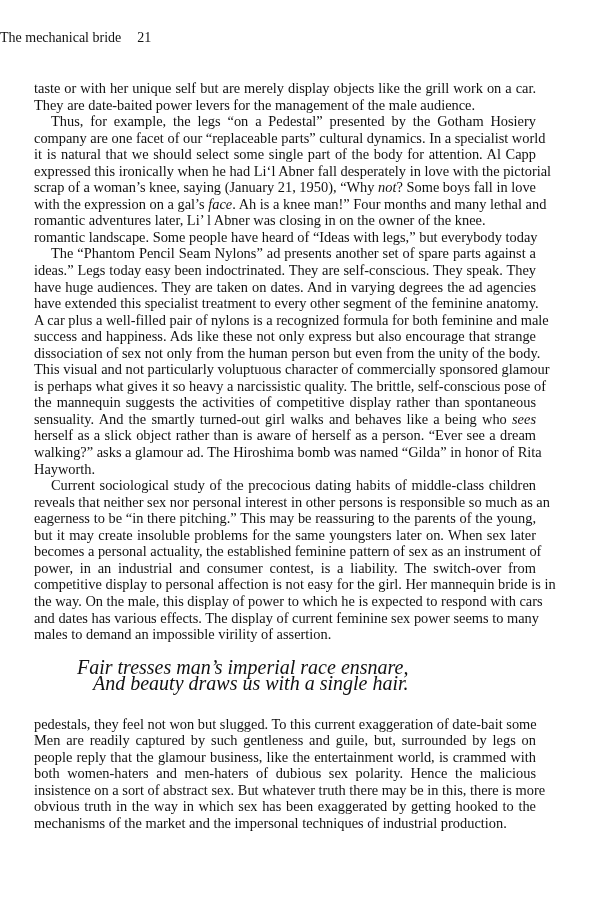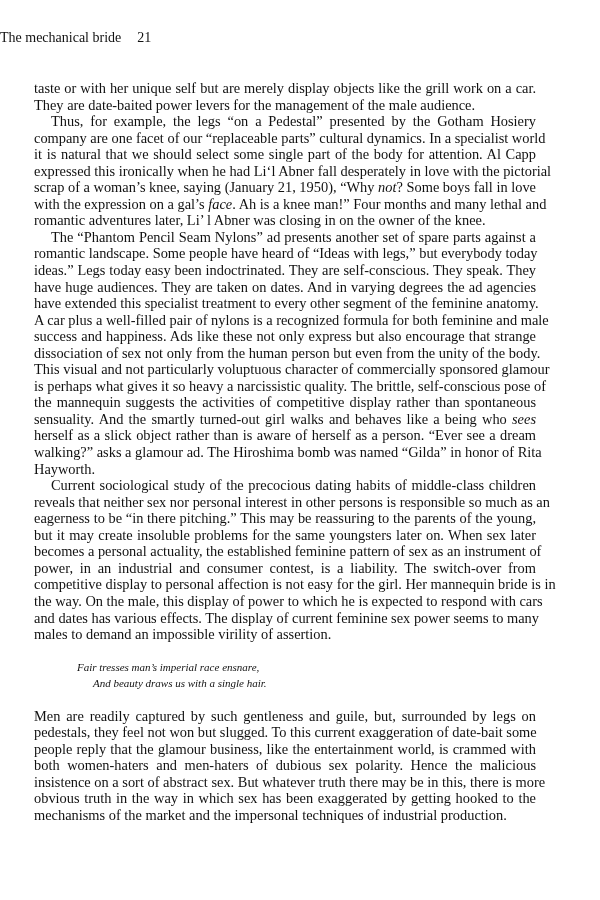--- a/index.html
+++ b/index.html
@@ -6,21 +6,21 @@
   body { width: 600px; height: 900px; position: relative; overflow: hidden;
          font-family: "Liberation Serif", "DejaVu Serif", serif; color: #111; }
   .header { position: absolute; top: 30px; left: 0; width: 600px; text-align: left;
             font-size: 14px; line-height: 16px; }
   .header .num { margin-left: 16px; }
   .body { position: absolute; left: 34px; width: 502px; top: 80px; }
   .line { font-size: 14.4px; line-height: 16.55px; height: 16.55px; white-space: nowrap;
           text-align: justify; text-align-last: justify; overflow: visible; }
   .line.last { text-align-last: left; }
   .line.indent { text-indent: 17px; }
-  .verse { margin-top: 16px; margin-bottom: 16px; font-style: italic; font-size: 11px; line-height: 16.55px; }
+  .verse { margin-top: 16px; margin-bottom: 24px; font-style: italic; font-size: 20px; line-height: 16.55px; }
   .verse .v1 { padding-left: 43px; }
   .verse .v2 { padding-left: 59px; }
   i { font-style: italic; }
 </style>
 </head>
 <body>
 
 <div class="header">
   <span>The mechanical bride</span><span class="num">21</span>
 </div>
@@ -34,22 +34,22 @@
       <div>
         <div class="line indent">Thus, for example, the legs “on a Pedestal” presented by the Gotham Hosiery</div>
         <div class="line">company are one facet of our “replaceable parts” cultural dynamics. In a specialist world</div>
         <div class="line">it is natural that we should select some single part of the body for attention. Al Capp</div>
         <div class="line">expressed this ironically when he had Li‘l Abner fall desperately in love with the pictorial</div>
         <div class="line">scrap of a woman’s knee, saying (January 21, 1950), “Why <i>not</i>? Some boys fall in love</div>
         <div class="line">with the expression on a gal’s <i>face</i>. Ah is a knee man!” Four months and many lethal and</div>
         <div class="line last">romantic adventures later, Li’ l Abner was closing in on the owner of the knee.</div>
       </div>
       <div>
+        <div class="line">romantic landscape. Some people have heard of “Ideas with legs,” but everybody today</div>
         <div class="line indent">The “Phantom Pencil Seam Nylons” ad presents another set of spare parts against a</div>
-        <div class="line">romantic landscape. Some people have heard of “Ideas with legs,” but everybody today</div>
         <div class="line">ideas.” Legs today easy been indoctrinated. They are self-conscious. They speak. They</div>
         <div class="line">have huge audiences. They are taken on dates. And in varying degrees the ad agencies</div>
         <div class="line">have extended this specialist treatment to every other segment of the feminine anatomy.</div>
         <div class="line">A car plus a well-filled pair of nylons is a recognized formula for both feminine and male</div>
         <div class="line">success and happiness. Ads like these not only express but also encourage that strange</div>
         <div class="line">dissociation of sex not only from the human person but even from the unity of the body.</div>
         <div class="line">This visual and not particularly voluptuous character of commercially sponsored glamour</div>
         <div class="line">is perhaps what gives it so heavy a narcissistic quality. The brittle, self-conscious pose of</div>
         <div class="line">the mannequin suggests the activities of competitive display rather than spontaneous</div>
         <div class="line">sensuality. And the smartly turned-out girl walks and behaves like a being who <i>sees</i></div>
@@ -69,22 +69,22 @@
         <div class="line">and dates has various effects. The display of current feminine sex power seems to many</div>
         <div class="line last">males to demand an impossible virility of assertion.</div>
       </div>
     </div>
   <div class="verse">
     <div class="v1">Fair tresses man’s imperial race ensnare,</div>
     <div class="v2">And beauty draws us with a single hair.</div>
   </div>
   <div id="final">
       <div>
+        <div class="line">pedestals, they feel not won but slugged. To this current exaggeration of date-bait some</div>
         <div class="line">Men are readily captured by such gentleness and guile, but, surrounded by legs on</div>
-        <div class="line">pedestals, they feel not won but slugged. To this current exaggeration of date-bait some</div>
         <div class="line">people reply that the glamour business, like the entertainment world, is crammed with</div>
         <div class="line">both women-haters and men-haters of dubious sex polarity. Hence the malicious</div>
         <div class="line">insistence on a sort of abstract sex. But whatever truth there may be in this, there is more</div>
         <div class="line">obvious truth in the way in which sex has been exaggerated by getting hooked to the</div>
         <div class="line last">mechanisms of the market and the impersonal techniques of industrial production.</div>
       </div>
     </div>
 </div>
 
 </body></html>

